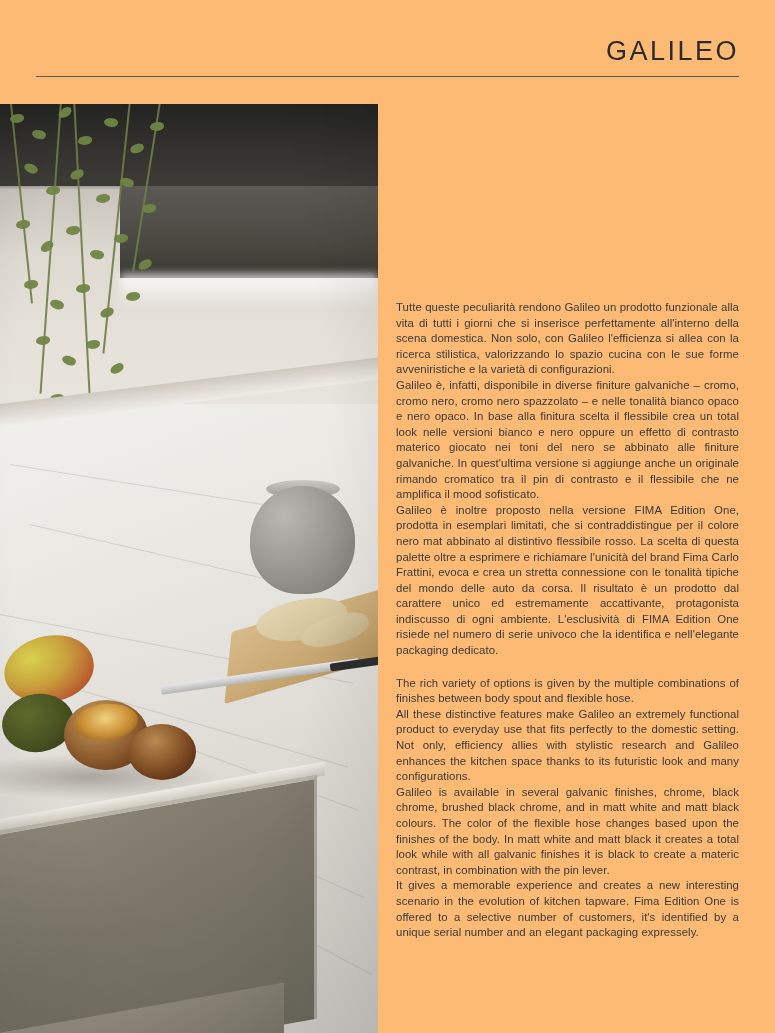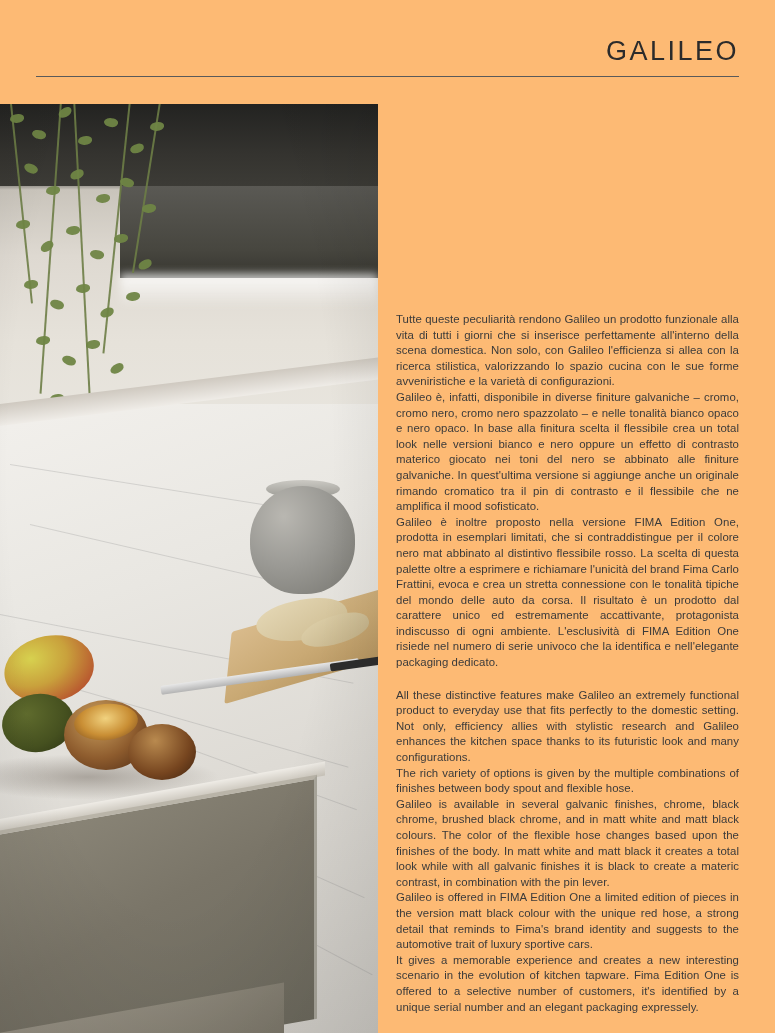--- a/index.html
+++ b/index.html
@@ -202,21 +202,21 @@
   }
   .ph-vignette {
     position:absolute; inset:0;
     background: radial-gradient(ellipse at 45% 40%, rgba(0,0,0,0) 55%, rgba(0,0,0,0.12) 100%);
   }
 
   
   .text-col {
     position: absolute;
     left: 396px;
-    top: 312px;
+    top: 300px;
     width: 343px;
   }
   .para {
     font-family: "Liberation Sans", sans-serif;
     font-size: 11.4px;
     line-height: 15.6px;
     color: #3a3a3a;
     text-align: justify;
     margin: 0 0 0 0;
     letter-spacing: .05px;
@@ -317,21 +317,20 @@
     </div>
   </div>
 
   <div class="text-col">
     <div class="block-it">
       <p class="para">Tutte queste peculiarità rendono Galileo un prodotto funzionale alla vita di tutti i giorni che si inserisce perfettamente all'interno della scena domestica. Non solo, con Galileo l'efficienza si allea con la ricerca stilistica, valorizzando lo spazio cucina con le sue forme avveniristiche e la varietà di configurazioni.</p>
       <p class="para">Galileo è, infatti, disponibile in diverse finiture galvaniche – cromo, cromo nero, cromo nero spazzolato – e nelle tonalità bianco opaco e nero opaco. In base alla finitura scelta il flessibile crea un total look nelle versioni bianco e nero oppure un effetto di contrasto materico giocato nei toni del nero se abbinato alle finiture galvaniche. In quest'ultima versione si aggiunge anche un originale rimando cromatico tra il pin di contrasto e il flessibile che ne amplifica il mood sofisticato.</p>
       <p class="para">Galileo è inoltre proposto nella versione FIMA Edition One, prodotta in esemplari limitati, che si contraddistingue per il colore nero mat abbinato al distintivo flessibile rosso. La scelta di questa palette oltre a esprimere e richiamare l'unicità del brand Fima Carlo Frattini, evoca e crea un stretta connessione con le tonalità tipiche del mondo delle auto da corsa. Il risultato è un prodotto dal carattere unico ed estremamente accattivante, protagonista indiscusso di ogni ambiente. L'esclusività di FIMA Edition One risiede nel numero di serie univoco che la identifica e nell'elegante packaging dedicato.</p>
     </div>
     <div class="block-en">
+      <p class="para">The rich variety of options is given by the multiple combinations of finishes between body spout and flexible hose.</p>
       <p class="para">All these distinctive features make Galileo an extremely functional product to everyday use that fits perfectly to the domestic setting. Not only, efficiency allies with stylistic research and Galileo enhances the kitchen space thanks to its futuristic look and many configurations.</p>
-      <p class="para">The rich variety of options is given by the multiple combinations of finishes between body spout and flexible hose.</p>
       <p class="para">Galileo is available in several galvanic finishes, chrome, black chrome, brushed black chrome, and in matt white and matt black colours. The color of the flexible hose changes based upon the finishes of the body. In matt white and matt black it creates a total look while with all galvanic finishes it is black to create a materic contrast, in combination with the pin lever.</p>
-      <p class="para">Galileo is offered in FIMA Edition One a limited edition of pieces in the version matt black colour with the unique red hose, a strong detail that reminds to Fima's brand identity and suggests to the automotive trait of luxury sportive cars.</p>
       <p class="para">It gives a memorable experience and creates a new interesting scenario in  the evolution of kitchen tapware. Fima Edition One is offered to a selective number of customers, it's identified by a unique serial number and an elegant packaging expressely.</p>
     </div>
   </div>
 
 </div>
 
 </body></html>

